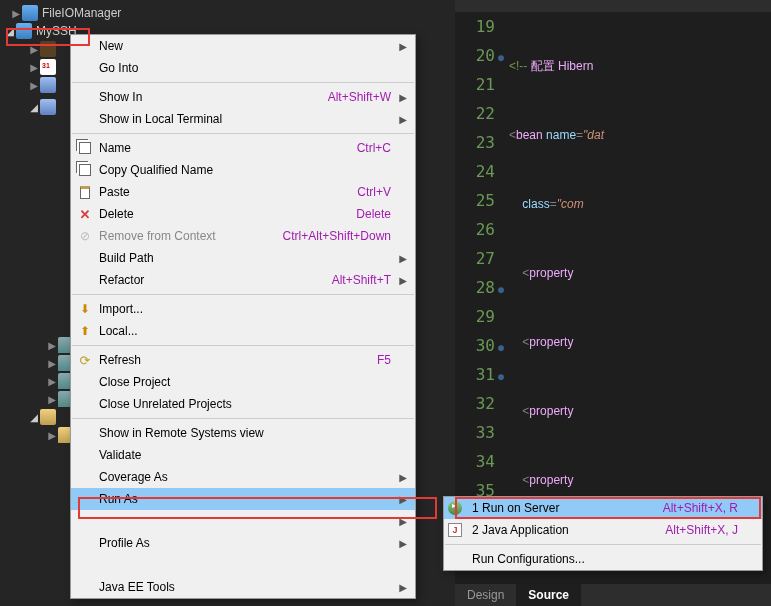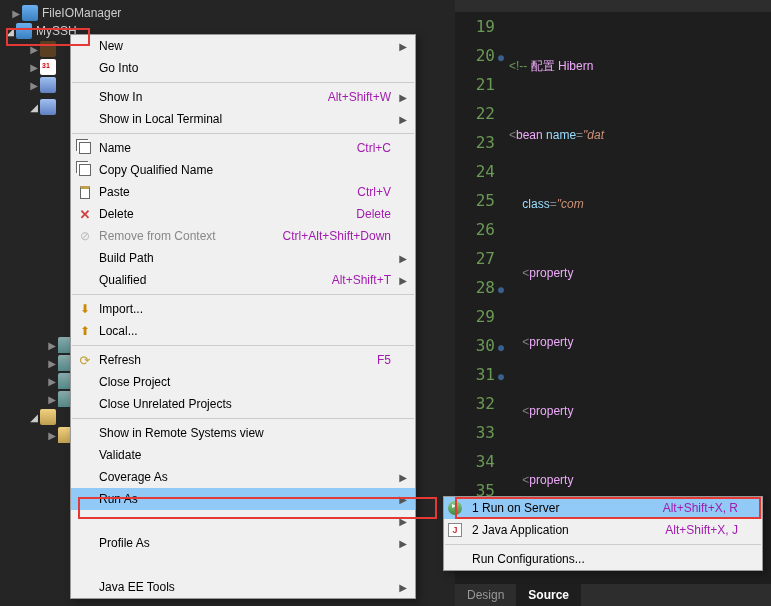--- a/index.html
+++ b/index.html
@@ -222,21 +222,21 @@
       <span class="ctx-label">Remove from Context</span>
       <span class="ctx-shortcut">Ctrl+Alt+Shift+Down</span>
     </div>
   <div class="ctx-item">
       <span class="ctx-icon"></span>
       <span class="ctx-label">Build Path</span>
       <span class="ctx-sub">▶</span>
     </div>
   <div class="ctx-item">
       <span class="ctx-icon"></span>
-      <span class="ctx-label">Qualified</span>
+      <span class="ctx-label">Refactor</span>
       <span class="ctx-shortcut">Alt+Shift+T</span>
       <span class="ctx-sub">▶</span>
     </div>
   <div class="ctx-sep"></div>
   <div class="ctx-item">
       <span class="ctx-icon" style="color:#c80">⬇</span>
       <span class="ctx-label">Import...</span>
     </div>
   <div class="ctx-item">
       <span class="ctx-icon" style="color:#c80">⬆</span>

